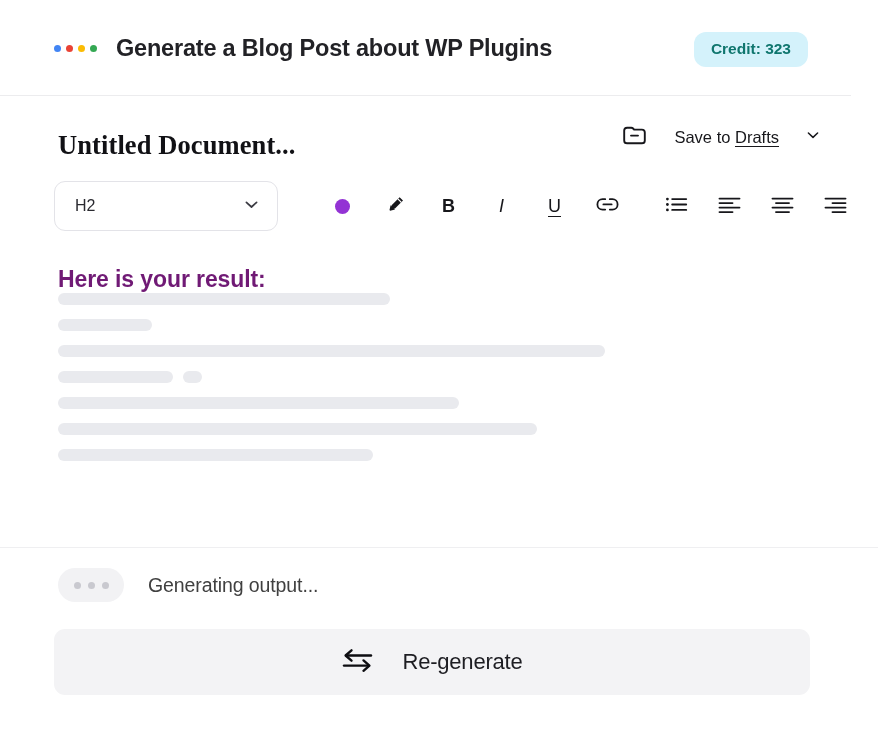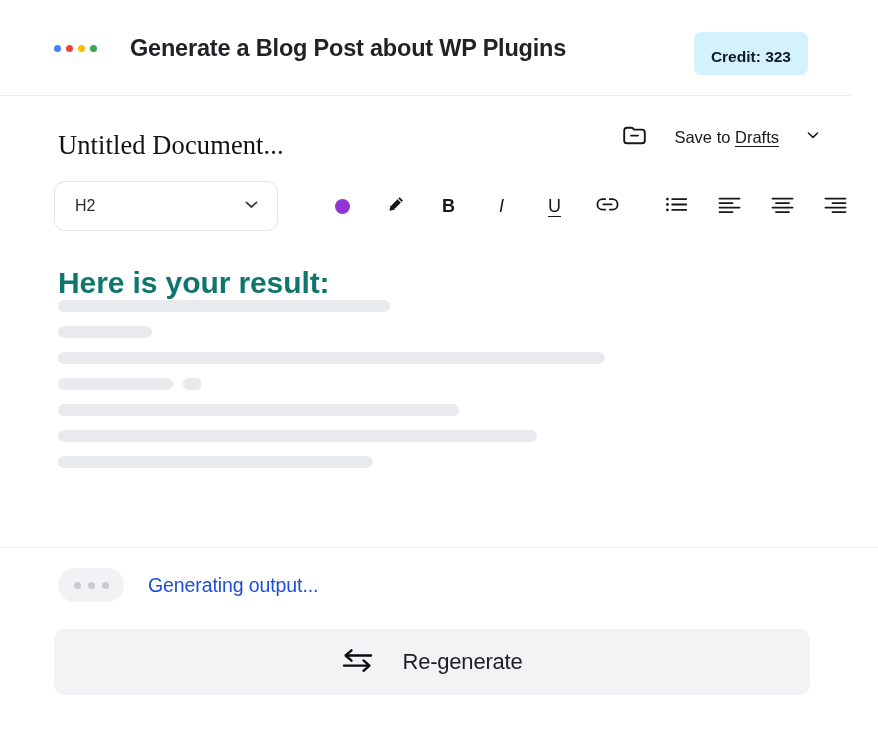--- a/index.html
+++ b/index.html
@@ -19,21 +19,20 @@
     background: #ffffff;
   }
 
   
   .header {
     height: 96px;
     display: flex;
     align-items: center;
     padding: 0 0 0 54px;
     position: relative;
-    gap: 14px;
   }
   .header-divider {
     position: absolute;
     left: 0;
     bottom: 0;
     width: 851px;
     height: 1px;
     background: #ececee;
   }
 
@@ -57,40 +56,40 @@
     color: #222226;
     letter-spacing: -0.2px;
     white-space: nowrap;
   }
 
   .credit-badge {
     position: absolute;
     right: 70px;
     top: 32px;
     background: #d4f2fb;
-    color: #0f172a;
+    color: #0f766e;
     font-size: 15.5px;
     font-weight: bold;
-    border-radius: 7px;
-    padding: 16px 17px 9px 17px;
+    border-radius: 12px;
+    padding: 8px 17px 9px 17px;
     white-space: nowrap;
   }
 
   
   .doc-row {
     display: flex;
     align-items: center;
     padding: 28px 0 0 58px;
     position: relative;
     height: 70px;
   }
   .doc-title {
     font-family: "Liberation Serif", serif;
     font-size: 26.5px;
-    font-weight: normal;
+    font-weight: bold;
     color: #111115;
     letter-spacing: 0.1px;
   }
 
   .save-to {
     position: absolute;
     right: 57px;
     top: 28px;
     display: flex;
     align-items: center;
@@ -167,23 +166,23 @@
 
   
   .gap-lg { width: 16px; }
 
   
   .editor {
     padding: 30px 0 0 58px;
     height: 300px;
   }
   .result-heading {
-    font-size: 30px;
+    font-size: 23px;
     font-weight: bold;
-    color: #0f766e;
+    color: #701a75;
     letter-spacing: -0.1px;
   }
   .sk-row {
     display: flex;
     align-items: center;
     gap: 10px;
     margin-bottom: 0;
   }
   .sk {
     height: 12px;
@@ -223,21 +222,21 @@
   }
   .loader-pill i {
     width: 7px;
     height: 7px;
     border-radius: 50%;
     background: #c9c9cf;
     display: block;
   }
   .status-text {
     font-size: 19.5px;
-    color: #1d4ed8;
+    color: #404040;
     letter-spacing: -0.1px;
   }
 
   .regen-btn {
     position: absolute;
     left: 54px;
     top: 629px;
     width: 756px;
     height: 66px;
     background: #f3f3f5;

